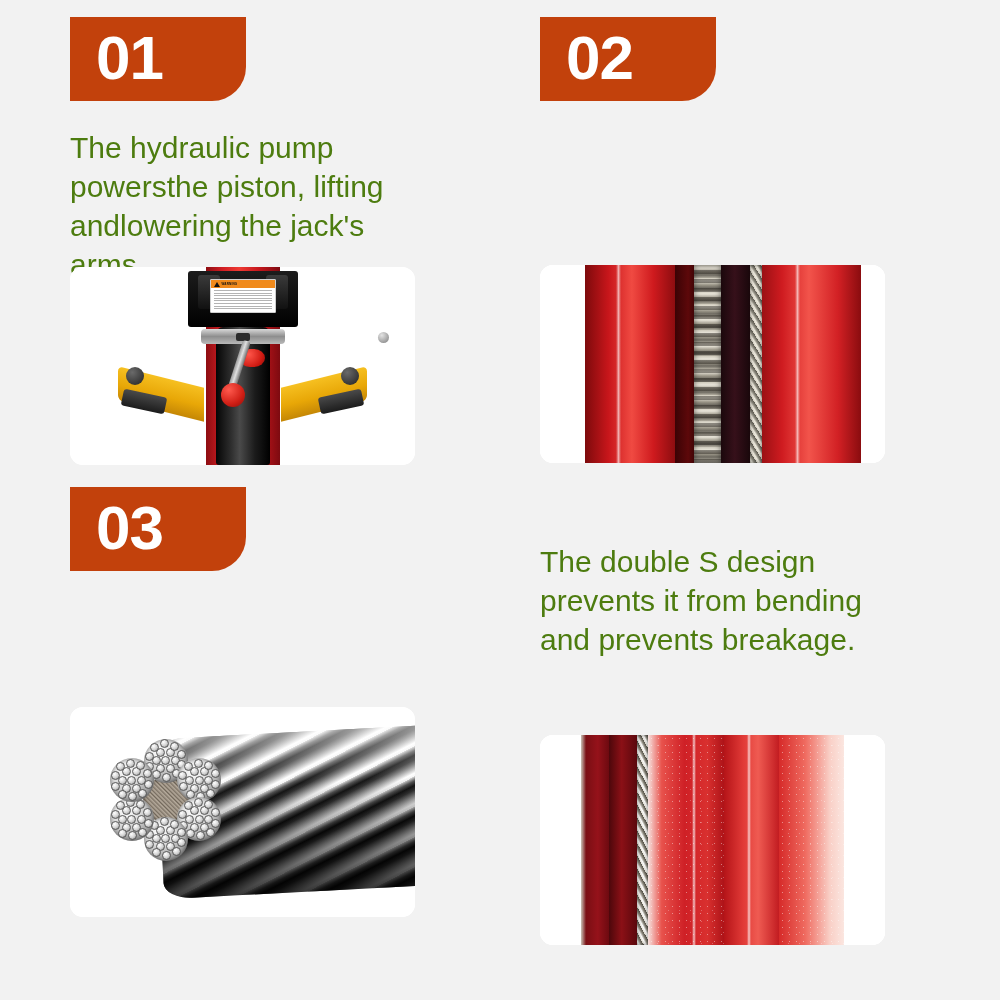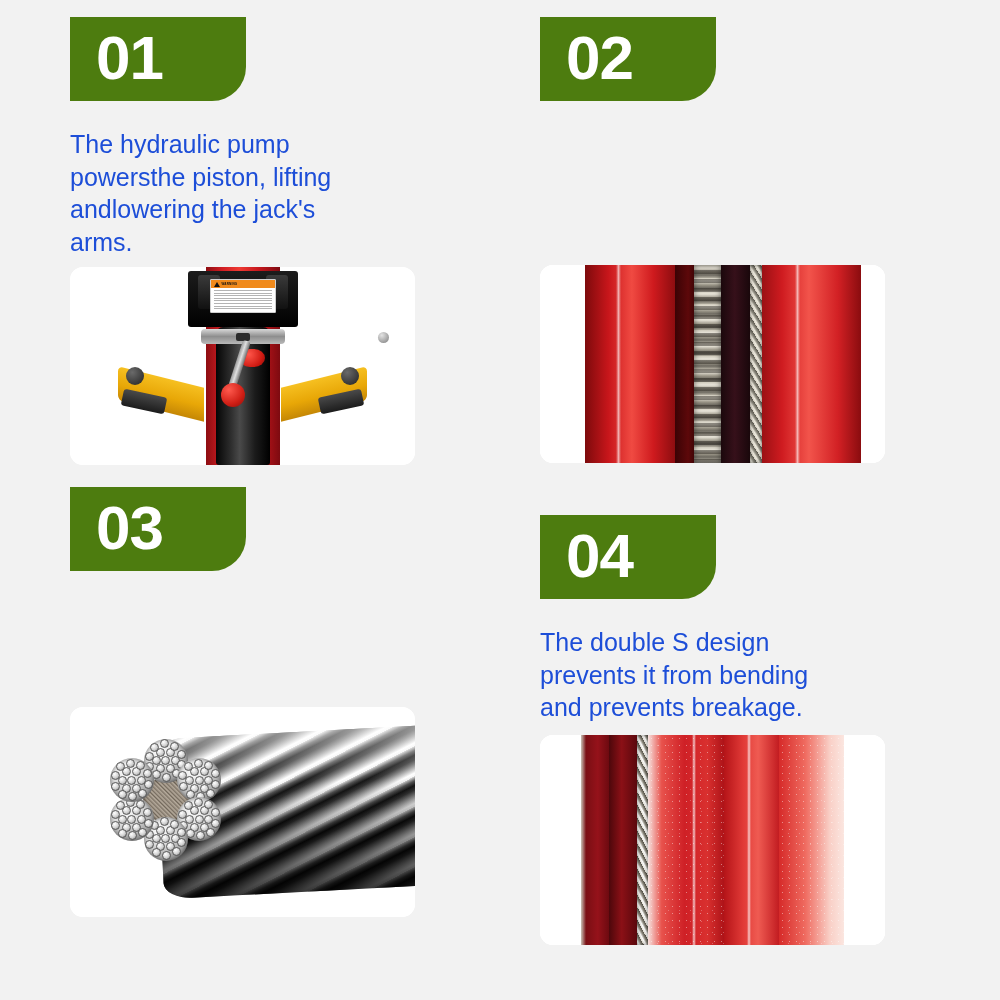--- a/index.html
+++ b/index.html
@@ -19,37 +19,37 @@
   .panel { position:absolute; }
   #panel-1 { left:70px;  top:17px;  width:420px; height:450px; }
   #panel-2 { left:540px; top:17px;  width:420px; height:450px; }
   #panel-3 { left:70px;  top:487px; width:420px; height:470px; }
   #panel-4 { left:540px; top:515px; width:420px; height:470px; }
 
   
   .badge {
     display:flex; align-items:center;
     width:176px; height:84px;
-    background:#4d7c0f;
+    background:#c2410c;
     border-radius:0 0 34px 0;
   }
   .badge-num {
     color:#ffffff;
     font-size:62px;
     font-weight:bold;
     line-height:1;
     letter-spacing:-1px;
     padding-left:26px;
     margin-top:-3px;
   }
 
   
   .caption {
-    color:#1d4ed8;
-    font-size:25px;
+    color:#4d7c0f;
+    font-size:30px;
     line-height:1.30;
     margin-top:27px;
     max-width:370px;
     white-space:pre-line;
   }
   #panel-2 .caption, #panel-4 .caption { max-width:360px; }
 
   
   .photo-card {
     position:absolute;
@@ -519,23 +519,20 @@
             <div class="p3-wire" style="left: 11.8714px; top: 23.9157px;"></div>
             <div class="p3-wire" style="left: 21.635px; top: 20.035px;"></div>
             <div class="p3-wire" style="left: 31.815px; top: 22.6343px;"></div>
             <div class="p3-wire" style="left: 38.5229px; top: 30.7209px;"></div>
           </div>
       </div>
     </div>
   </div>
 
   <div class="panel" id="panel-4">
-    <div class="badge">
-      <span class="badge-num">04</span>
-    </div>
     <div class="caption">The double S design
 prevents it from bending
 and prevents breakage.</div>
 
     <div class="photo-card">
       <div class="photo">
         <div class="p4-bg"></div>
         <div class="p4-band p4-dark"></div>
         <div class="p4-band p4-col1"></div>
         <div class="p4-band p4-cable"></div>

